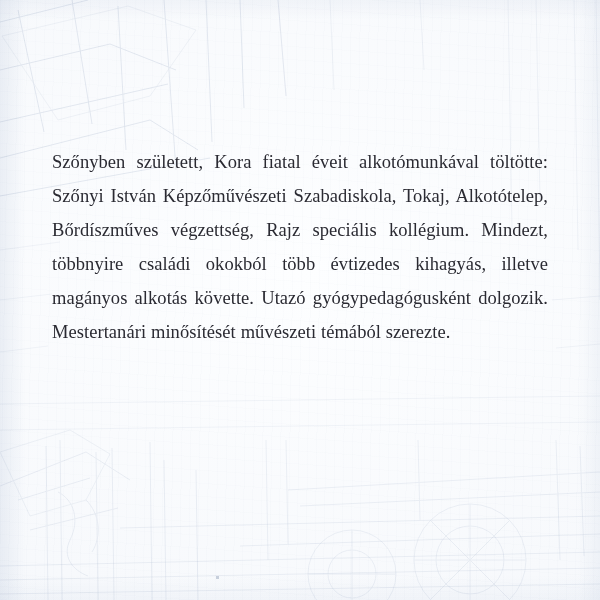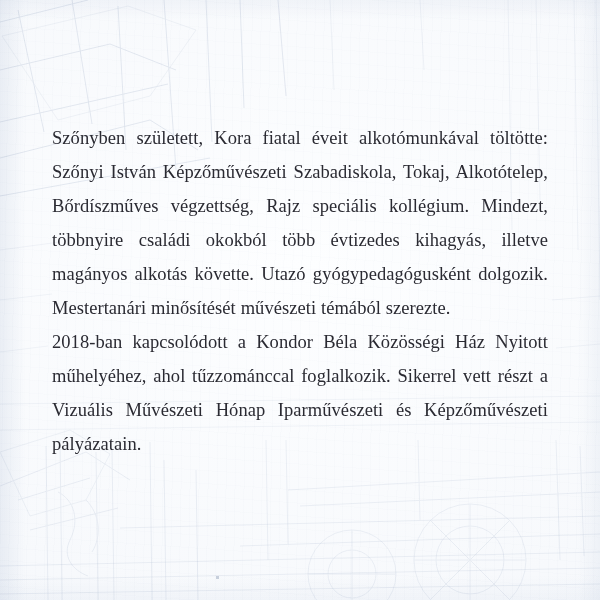--- a/index.html
+++ b/index.html
@@ -106,20 +106,21 @@
     color: #2a2a32;
     text-align: justify;
     text-justify: inter-word;
     letter-spacing: 0.05px;
     word-spacing: 0.2px;
   }
 
   
   .para.last-ragged {
     text-align-last: left;
+    margin-top: 24px;
   }
 </style>
 </head>
 <body>
 
 <div class="page">
 
   <div class="bleed">
     <svg viewBox="0 0 600 600" xmlns="http://www.w3.org/2000/svg" aria-hidden="true">
       <g stroke="#aebbd0" fill="none" stroke-width="1" opacity="0.30">
@@ -214,18 +215,17 @@
   <div class="paper-grain"></div>
   <div class="vignette"></div>
 
   <div class="content">
 
 
     <div class="body-block">
 
       <p class="para last-ragged">Szőnyben született, Kora fiatal éveit alkotómunkával töltötte: Szőnyi István Képzőművészeti Szabadiskola, Tokaj, Alkotótelep, Bőrdíszműves végzettség, Rajz speciális kollégium. Mindezt, többnyire családi okokból több évtizedes kihagyás, illetve magányos alkotás követte. Utazó gyógypedagógusként dolgozik. Mestertanári minősítését művészeti témából szerezte.</p>
 
-      <p class="para last-ragged">2018-ban kapcsolódott a Kondor Béla Közösségi Ház Nyitott műhelyéhez, ahol tűzzománccal foglalkozik. Sikerrel vett részt a Vizuális Művészeti Hónap Iparművészeti és Képzőművészeti pályázatain.</p>
 
     </div>
 
   </div>
 </div>
 
 </body></html>

